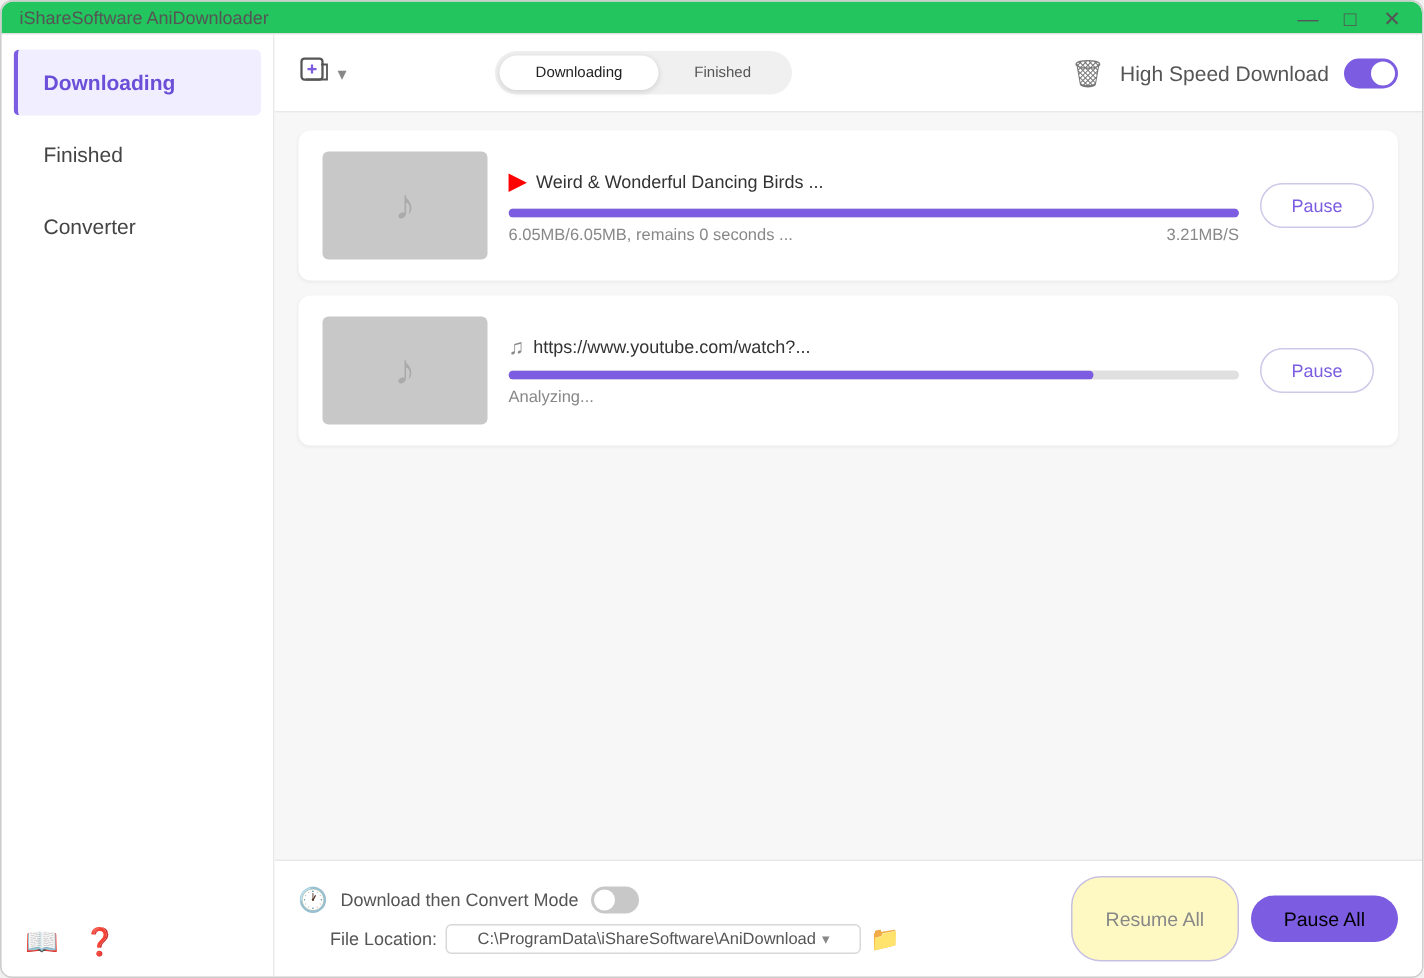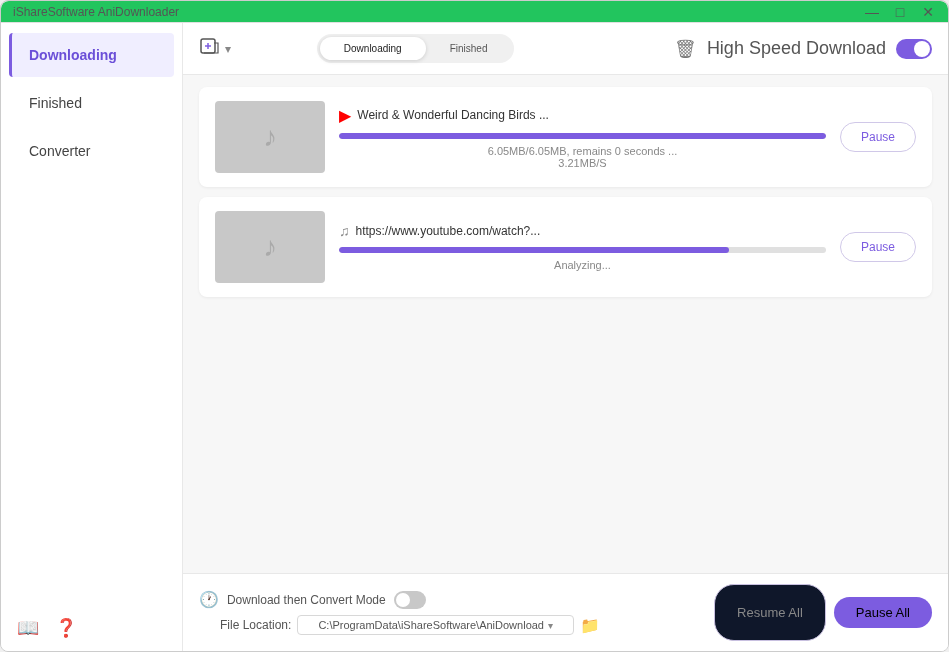--- a/index.html
+++ b/index.html
@@ -156,21 +156,21 @@
       align-items: center;
       gap: 10px;
       margin-left: auto;
     }
     .trash-icon {
       font-size: 18px;
       color: #777;
       cursor: pointer;
     }
     .high-speed-label {
-      font-size: 18px;
+      font-size: 14px;
       color: #555;
     }
     .toggle {
       width: 36px;
       height: 20px;
       background: #7c5ce0;
       border-radius: 10px;
       position: relative;
       cursor: pointer;
     }
@@ -258,21 +258,20 @@
     }
     .progress-bar-fill {
       height: 100%;
       background: #7c5ce0;
       border-radius: 3px;
     }
     .item-status {
       display: flex;
       justify-content: space-between;
       align-items: center;
-      flex-direction: column;
     }
     .item-status-text {
       font-size: 11px;
       color: #888;
     }
     .item-speed {
       font-size: 11px;
       color: #888;
     }
     .item-analyzing {
@@ -358,21 +357,21 @@
     }
     .folder-icon-btn {
       font-size: 16px;
       color: #888;
       cursor: pointer;
     }
 
     .resume-all-btn {
       padding: 20px 22px;
       border: 1px solid #c8c0e0;
-      background: #0f172a;
+      background: #fef9c3;
       color: #888;
       border-radius: 20px;
       font-size: 13px;
       cursor: pointer;
     }
     .pause-all-btn {
       padding: 8px 22px;
       border: none;
       background: #7c5ce0;
       color: #000000;

